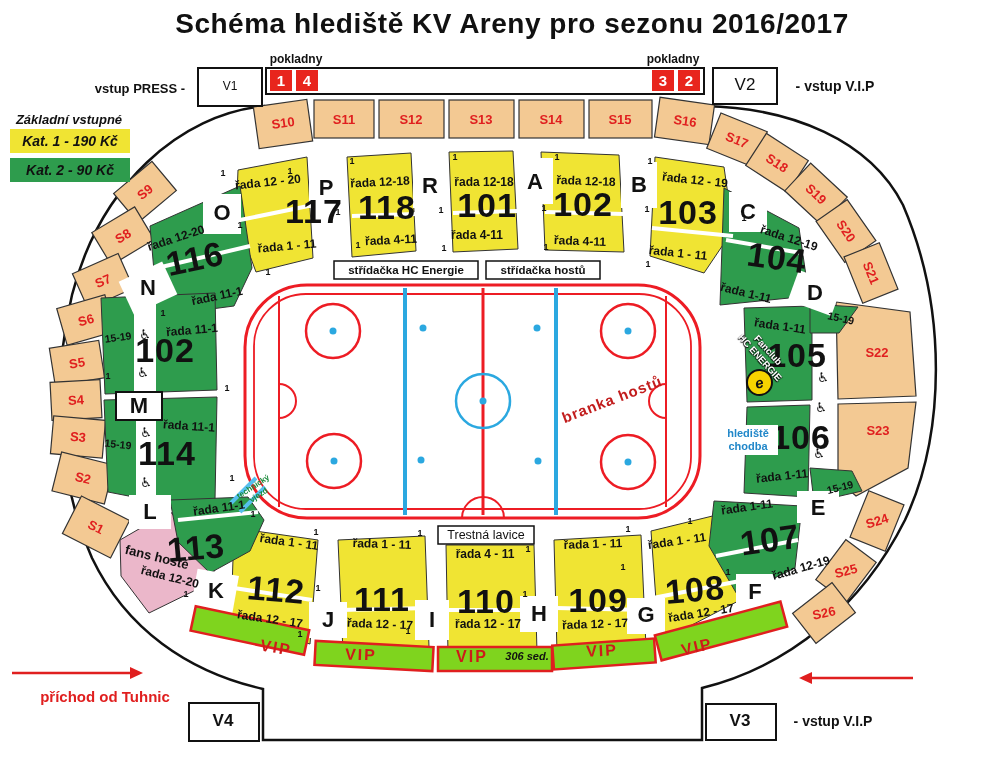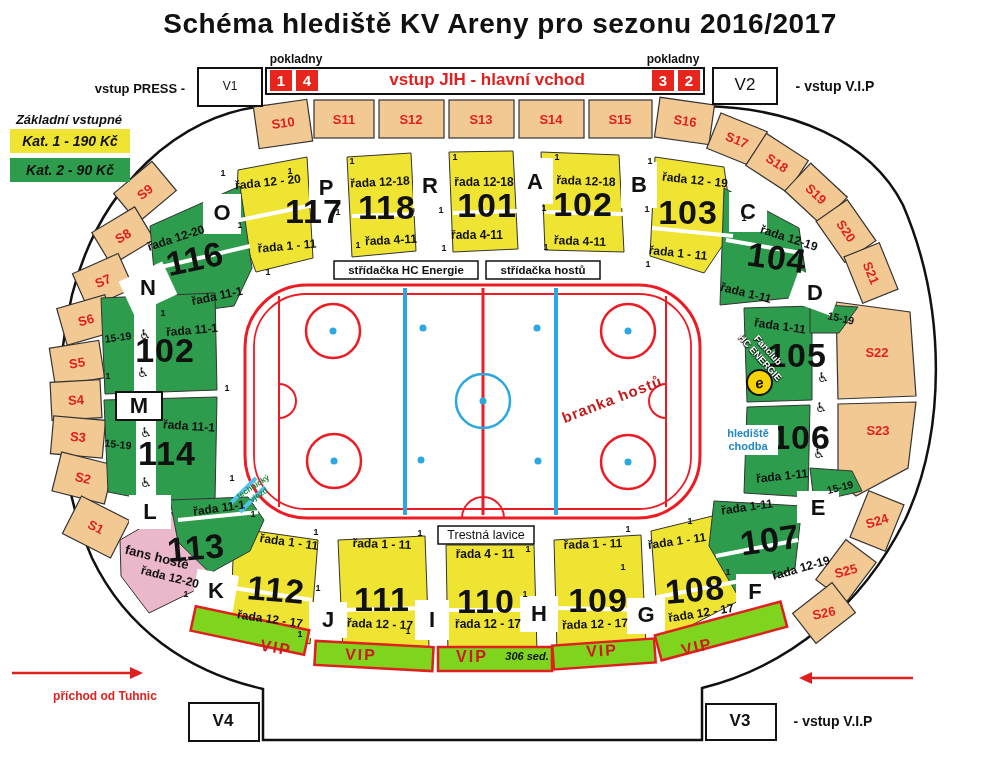--- a/index.html
+++ b/index.html
@@ -1,20 +1,20 @@
 <!DOCTYPE html>
 <html><head>
 <meta charset="utf-8">
 <style>
   html,body{margin:0;padding:0;background:#fff;}
   #stage{position:relative;width:1000px;height:759px;background:#fff;overflow:hidden;
          font-family:"Liberation Sans","DejaVu Sans",sans-serif;}
   #arena-svg{position:absolute;left:0;top:0;}
   .lbl{position:absolute;font-weight:bold;white-space:nowrap;transform:translate(-50%,-50%);color:#111;}
-  .title{font-size:28px;letter-spacing:0.5px;}
+  .title{font-size:28px;letter-spacing:0.5px;margin-left:12px;}
   .num{font-size:34px;letter-spacing:1px;}
   .rada{font-size:12px;}
   .ltr{font-size:22px;}
   .sring{font-size:13px;color:#E01F1F;}
   .one{font-size:9px;}
   .r1519{font-size:10.5px;}
   .wc{font-size:13px;}
   .vipl{font-size:16px;color:#CE1A1A;letter-spacing:2px;}
   .redtxt{color:#E01F1F;}
   .box{position:absolute;background:#fff;border:2px solid #111;}
@@ -184,21 +184,20 @@
   </g>
 </svg>
 
 <div class="lbl title" style="left:500px;top:24px;">Schéma hlediště KV Areny pro sezonu 2016/2017</div>
 <div class="lbl" style="left:296px;top:59px;font-size:12px;">pokladny</div>
 <div class="lbl" style="left:673px;top:59px;font-size:12px;">pokladny</div>
 <div class="lbl" style="left:140px;top:88px;font-size:13px;">vstup PRESS -</div>
 <div class="box" style="left:197px;top:67px;width:62px;height:36px;"></div>
 <div class="lbl" style="left:230px;top:86px;font-size:12px;font-weight:normal;">V1</div>
 <div class="box" style="left:265px;top:67px;width:436px;height:24px;"></div>
-<div class="lbl redtxt" style="left:487px;top:80px;font-size:17px;">vstup JIH - hlavní vchod</div>
 <div class="tickbox" style="left:270px;top:70px;">1</div>
 <div class="tickbox" style="left:296px;top:70px;">4</div>
 <div class="tickbox" style="left:652px;top:70px;">3</div>
 <div class="tickbox" style="left:678px;top:70px;">2</div>
 <div class="box" style="left:712px;top:67px;width:62px;height:34px;"></div>
 <div class="lbl" style="left:745px;top:85px;font-size:17px;font-weight:normal;">V2</div>
 <div class="lbl" style="left:835px;top:86px;font-size:14px;">- vstup V.I.P</div>
 
 <div class="lbl ital" style="left:69px;top:119px;font-size:13px;">Základní vstupné</div>
 <div class="legendbox" style="left:10px;top:129px;background:#F0E433;"></div>
@@ -381,15 +380,15 @@
 <div class="lbl vipl" style="left:472px;top:657px;">VIP</div>
 <div class="lbl vipl" style="left:602px;top:651px;transform:translate(-50%,-50%) rotate(-3deg);">VIP</div>
 <div class="lbl vipl" style="left:697px;top:647px;transform:translate(-50%,-50%) rotate(-13deg);">VIP</div>
 <div class="lbl ital" style="left:527px;top:656px;font-size:11px;">306 sed.</div>
 
 <div class="box" style="left:188px;top:702px;width:68px;height:36px;"></div>
 <div class="lbl" style="left:223px;top:721px;font-size:17px;">V4</div>
 <div class="box" style="left:705px;top:703px;width:68px;height:34px;"></div>
 <div class="lbl" style="left:740px;top:721px;font-size:17px;">V3</div>
 <div class="lbl" style="left:833px;top:721px;font-size:14px;">- vstup V.I.P</div>
-<div class="lbl redtxt" style="left:105px;top:696px;font-size:12px;">příchod od Tuhnic</div>
+<div class="lbl redtxt" style="left:105px;top:696px;font-size:15px;">příchod od Tuhnic</div>
 
 </div>
 
 </body></html>

